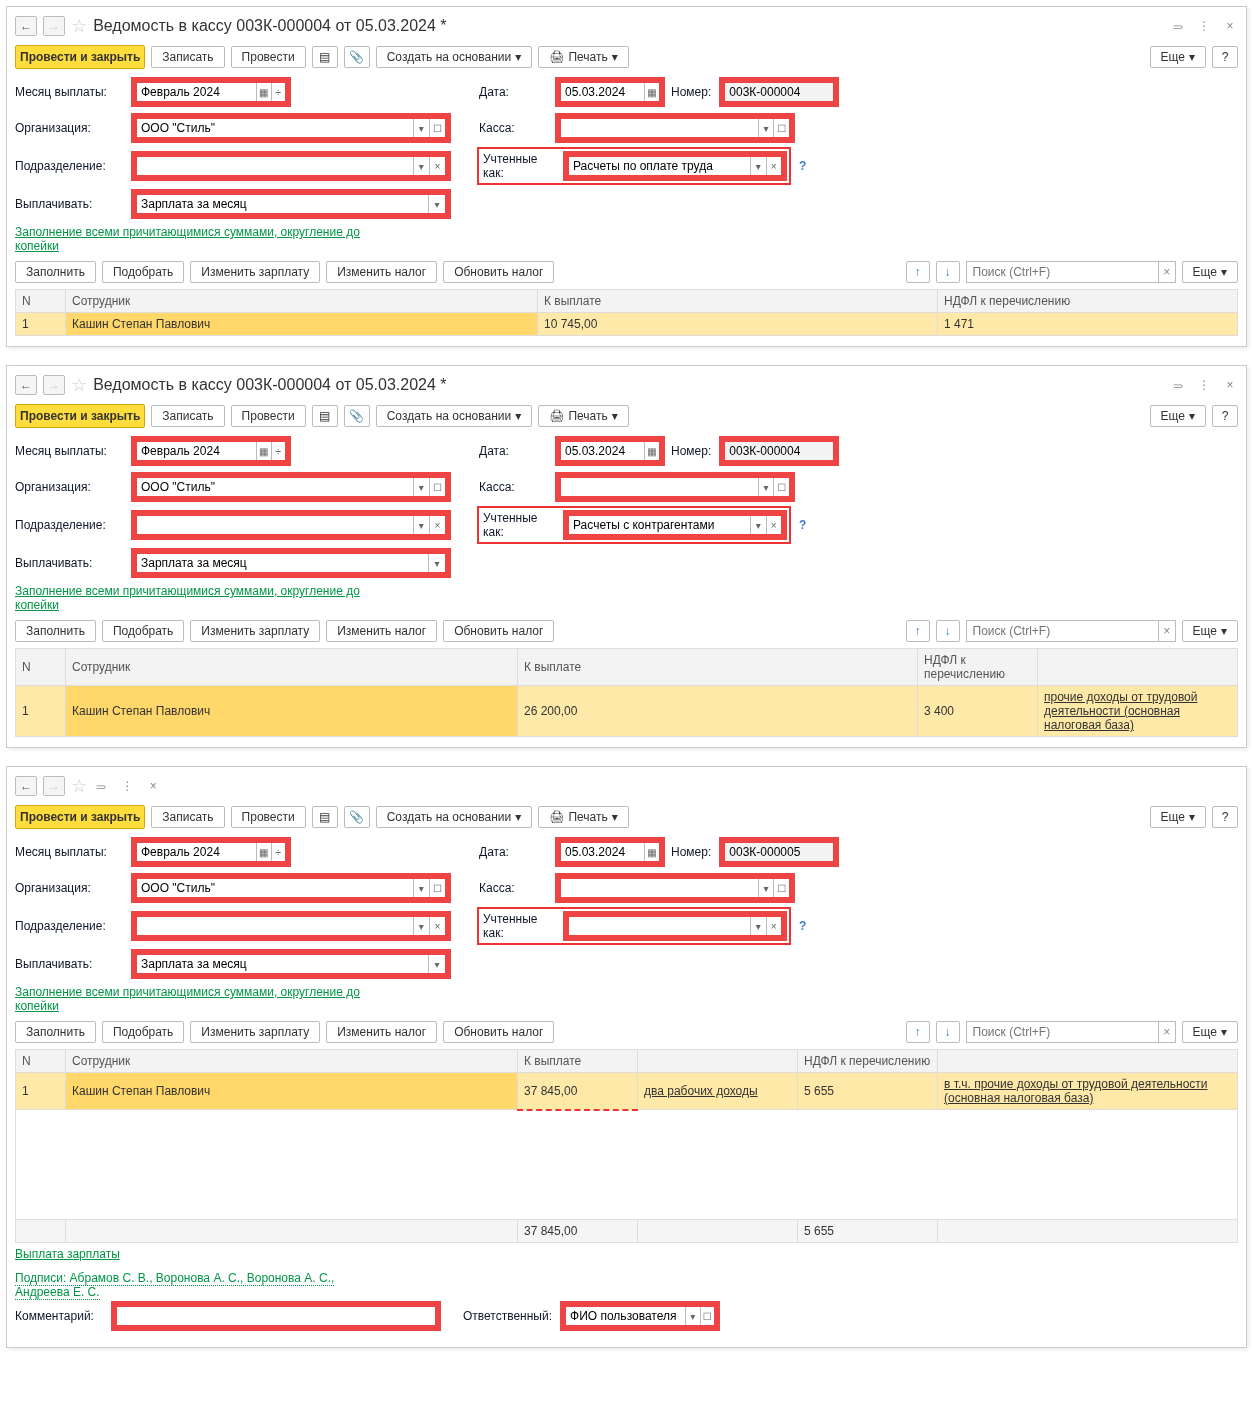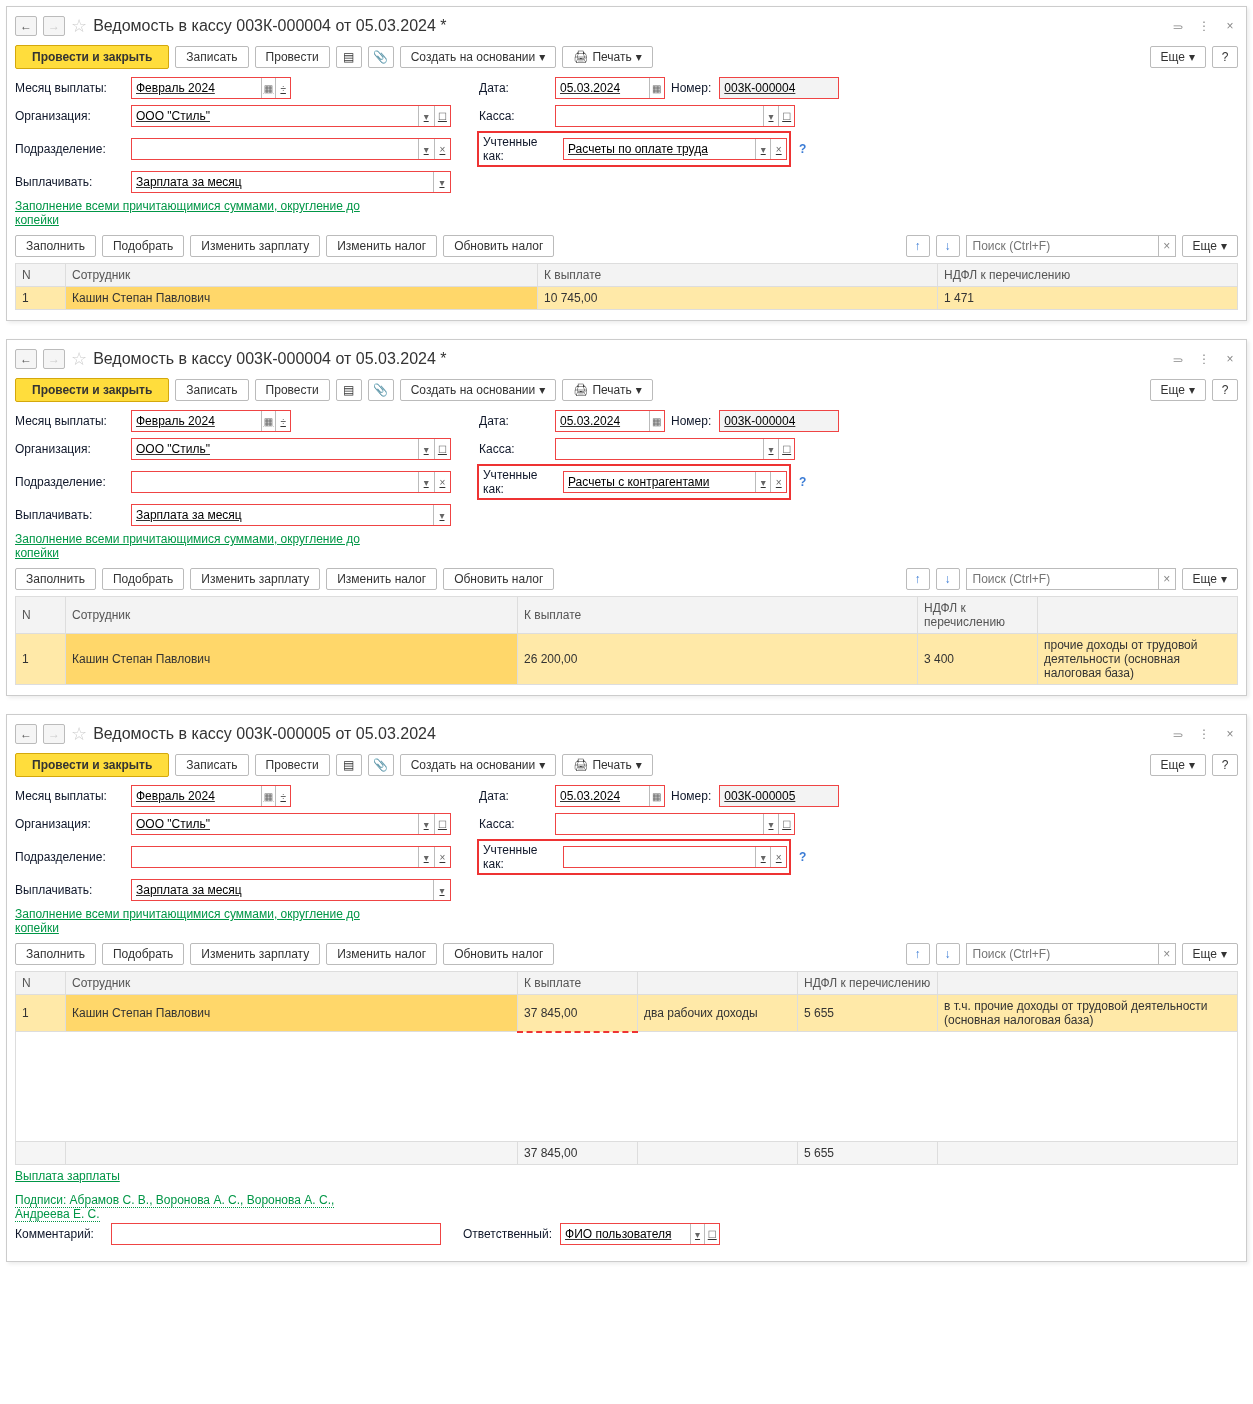--- a/index.html
+++ b/index.html
@@ -5,46 +5,46 @@
   * { box-sizing: border-box; margin:0; padding:0; }
   body { font-family: Arial, sans-serif; font-size: 12px; color:#333; background:#fff; padding:6px 6px 24px 6px; }
   .window { border:1px solid #ccc; background:#fff; margin-bottom:18px; padding:6px 8px 10px 8px; box-shadow:2px 2px 4px rgba(0,0,0,0.08); position:relative; }
   .titlebar { display:flex; align-items:center; gap:6px; padding:2px 0 8px 0; }
   .nav-btn { width:22px; height:20px; border:1px solid #bbb; background:#f5f5f5; display:flex; align-items:center; justify-content:center; border-radius:2px; font-size:12px; color:#555; }
   .title { font-size:16px; color:#333; flex:1; }
   .title-icons { display:flex; gap:10px; align-items:center; color:#888; }
   .title-icons span { width:16px; height:16px; display:flex; align-items:center; justify-content:center; cursor:pointer; }
   .toolbar { display:flex; align-items:center; gap:6px; padding-bottom:8px; }
   .btn { border:1px solid #bbb; background:#fff; padding:3px 10px; border-radius:2px; cursor:pointer; font-size:12px; height:22px; display:flex; align-items:center; gap:4px; }
-  .btn-yellow { background:#ffdd3c; border-color:#d4a80c; font-weight:bold; padding:3px 16px; height:24px; }
+  .btn-yellow { background:#ffdd3c; border-color:#d4a80c; font-weight:bold; padding:3px 4px; height:24px; }
   .btn-icon { width:26px; padding:0; justify-content:center; }
   .spacer { flex:1; }
   .form-row { display:flex; align-items:center; gap:6px; margin-bottom:6px; }
   .label { width:110px; font-size:12px; color:#0f172a; }
   .label-sm { width:auto; padding-right:2px; }
-  .field { border:1px solid #ef4444; height:22px; display:flex; align-items:center; background:#fff;text-decoration:underline; }
+  .field { border:6px solid #ef4444; height:30px; display:flex; align-items:center; background:#fff; }
   .field input { border:none; outline:none; padding:0 4px; font-size:12px; width:100%; height:100%; }
   .field .fbtn { width:18px; height:100%; border-left:1px solid #bbb; display:flex; align-items:center; justify-content:center; color:#666; cursor:pointer; font-size:10px; }
   .link { color:#009646; text-decoration:underline; cursor:pointer; }
   .link-dotted { border-bottom:1px dotted #009646; text-decoration:none; }
   .action-row { display:flex; align-items:center; gap:6px; margin:6px 0; }
   .search-box { border:1px solid #bbb; height:22px; display:flex; align-items:center; width:210px; }
   .search-box input { border:none; outline:none; padding:0 6px; font-size:12px; width:100%; color:#999; }
   .search-box .clear { width:18px; text-align:center; color:#888; border-left:1px solid #bbb; height:100%; display:flex; align-items:center; justify-content:center; }
   table.grid { width:100%; border-collapse:collapse; }
   table.grid th, table.grid td { border:1px solid #ddd; padding:4px 6px; font-size:12px; text-align:left; font-weight:normal; }
   table.grid th { background:#f3f3f3; color:#555; }
   tr.selrow td { background:#ffe9a8; }
   tr.selrow td.empcell { background:#ffd76a; }
   .num { text-align:right; }
   .redbox { outline:2px solid #e33; outline-offset:0px; }
   .help { color:#3a7bd5; font-weight:bold; margin-left:4px; cursor:pointer; }
   .reddash td.kvyp { border-bottom:2px dashed #e33; }
   .arrow-btn{ width:24px;height:22px; border:1px solid #bbb; background:#fff; display:flex; align-items:center; justify-content:center; border-radius:2px; }
-  .link-black{ color:#333; }
+  .link-black{ color:#333; text-decoration:underline; }
   .field-wrap { display:flex; align-items:center; }
   .totals td { background:#f5f5f5; font-weight:normal; }
   .extra-col { max-width:300px; }
 </style>
 </head>
 <body>
 
 <div class="window">
   <div class="titlebar">
     <div class="nav-btn">←</div>
@@ -298,21 +298,20 @@
     </tr>
   </tbody>
     </table>
 </div>
 
 <div class="window">
   <div class="titlebar">
     <div class="nav-btn">←</div>
     <div class="nav-btn" style="color:#ccc;">→</div>
     <span style="color:#ccc;font-size:18px;">☆</span>
-    <div class="title">Ведомость в кассу 003К-000005 от 05.03.2024</div>
     <div class="title-icons">
       <span>⥰</span>
       <span>⋮</span>
       <span>×</span>
     </div>
   </div>
   <div class="toolbar">
     <div class="btn btn-yellow">Провести и закрыть</div>
     <div class="btn">Записать</div>
     <div class="btn">Провести</div>

